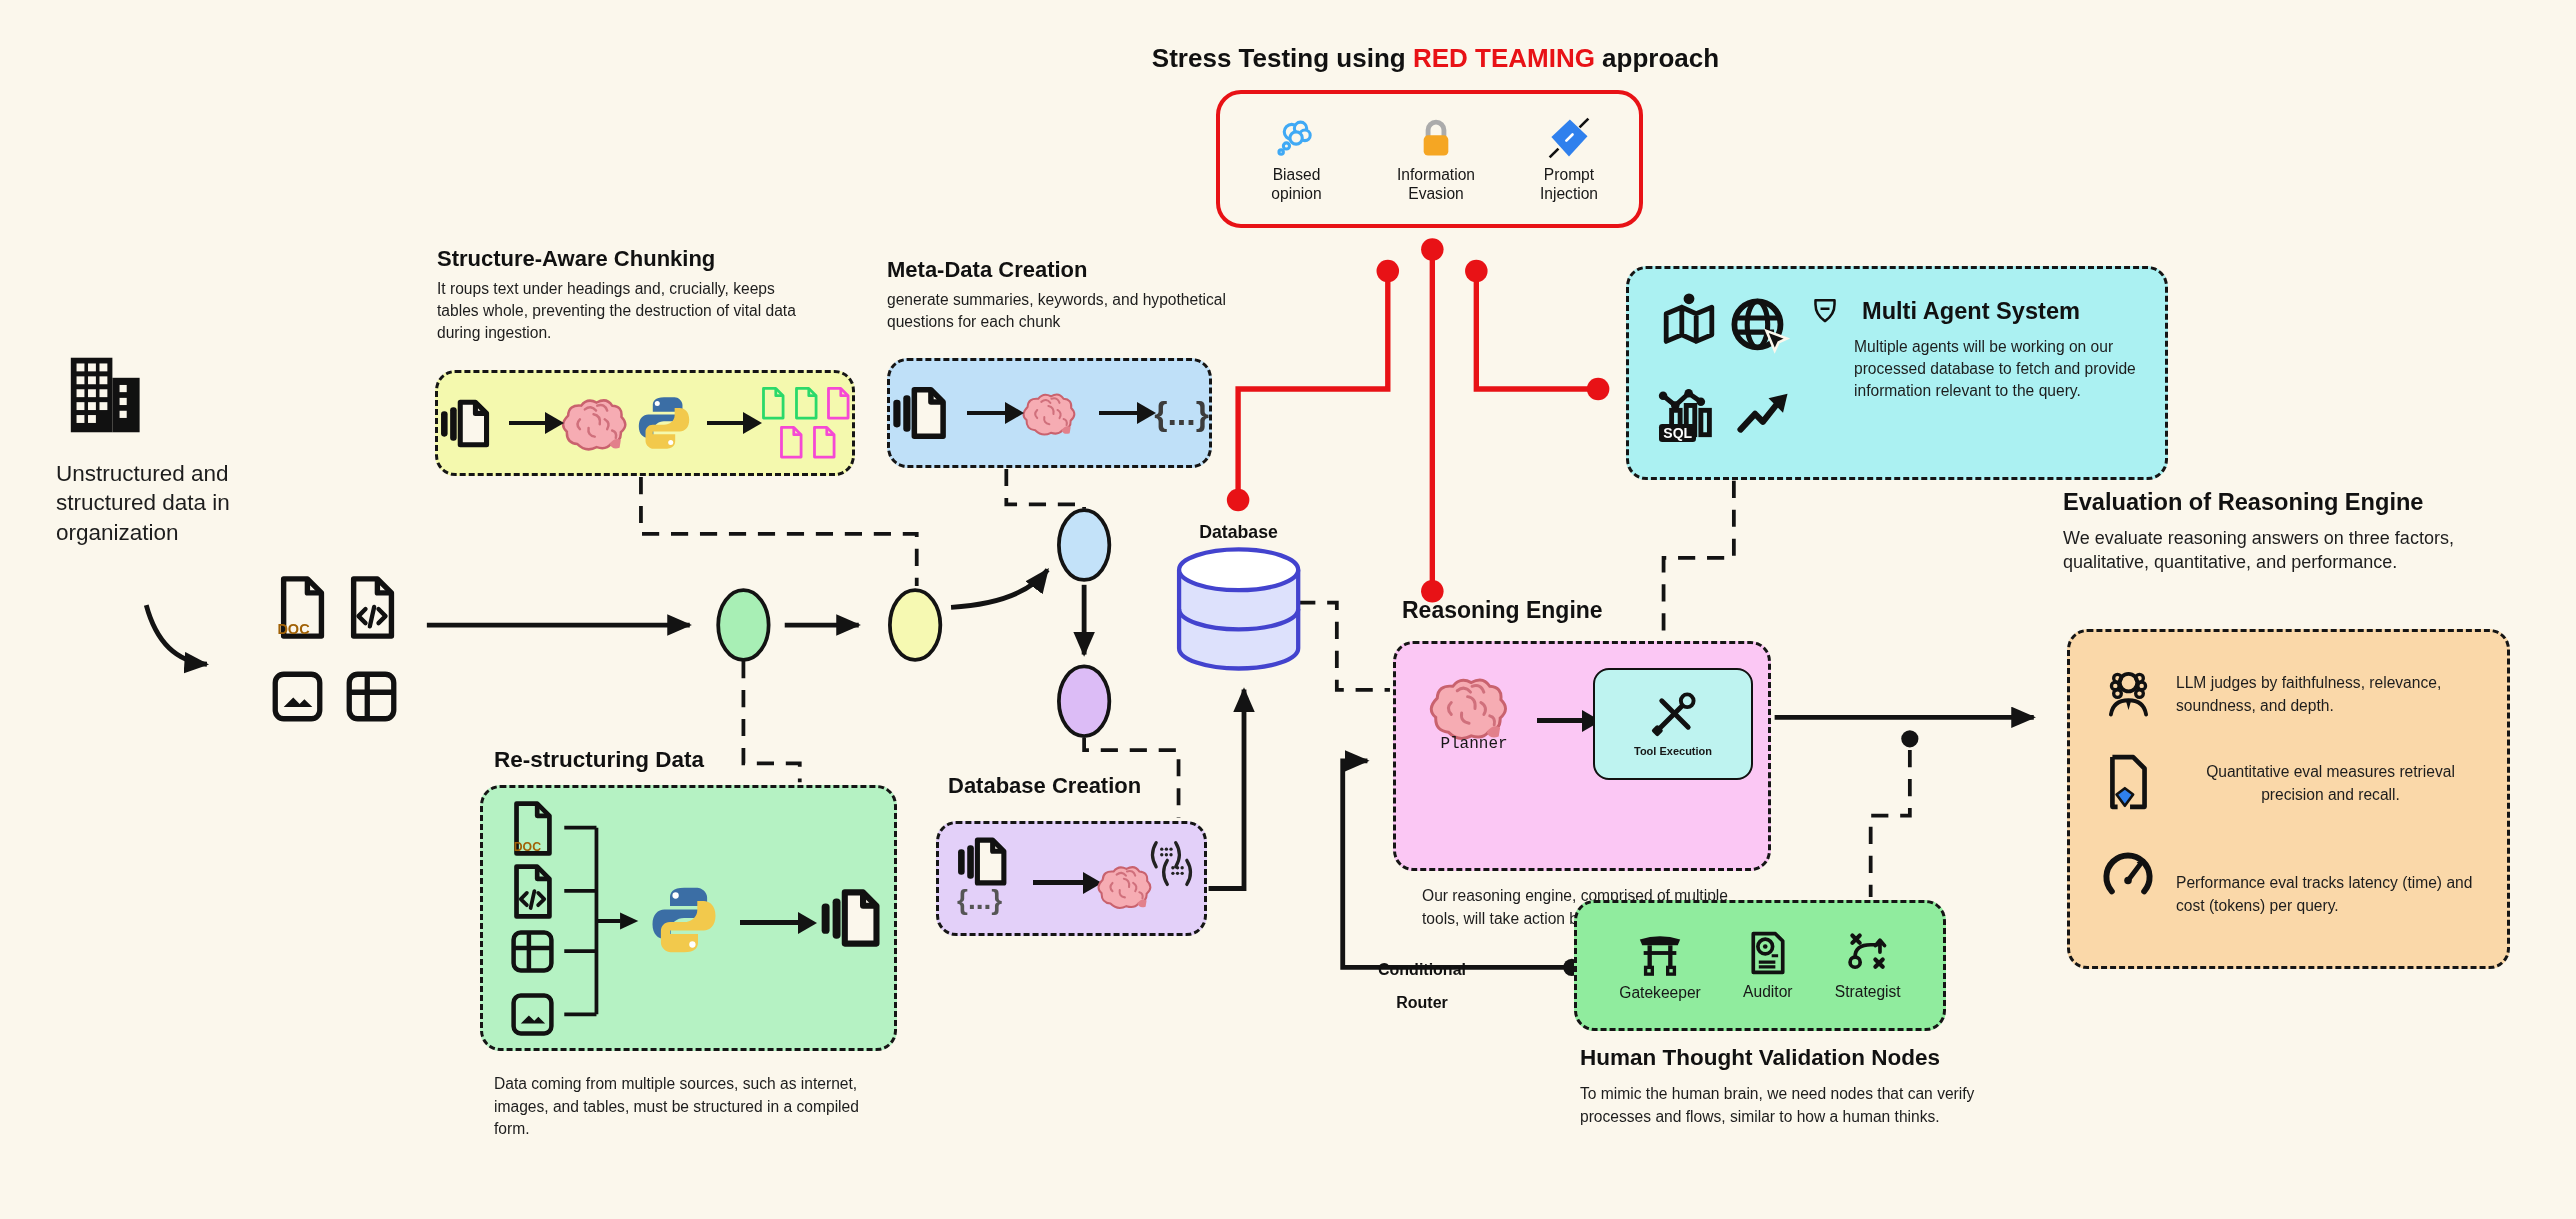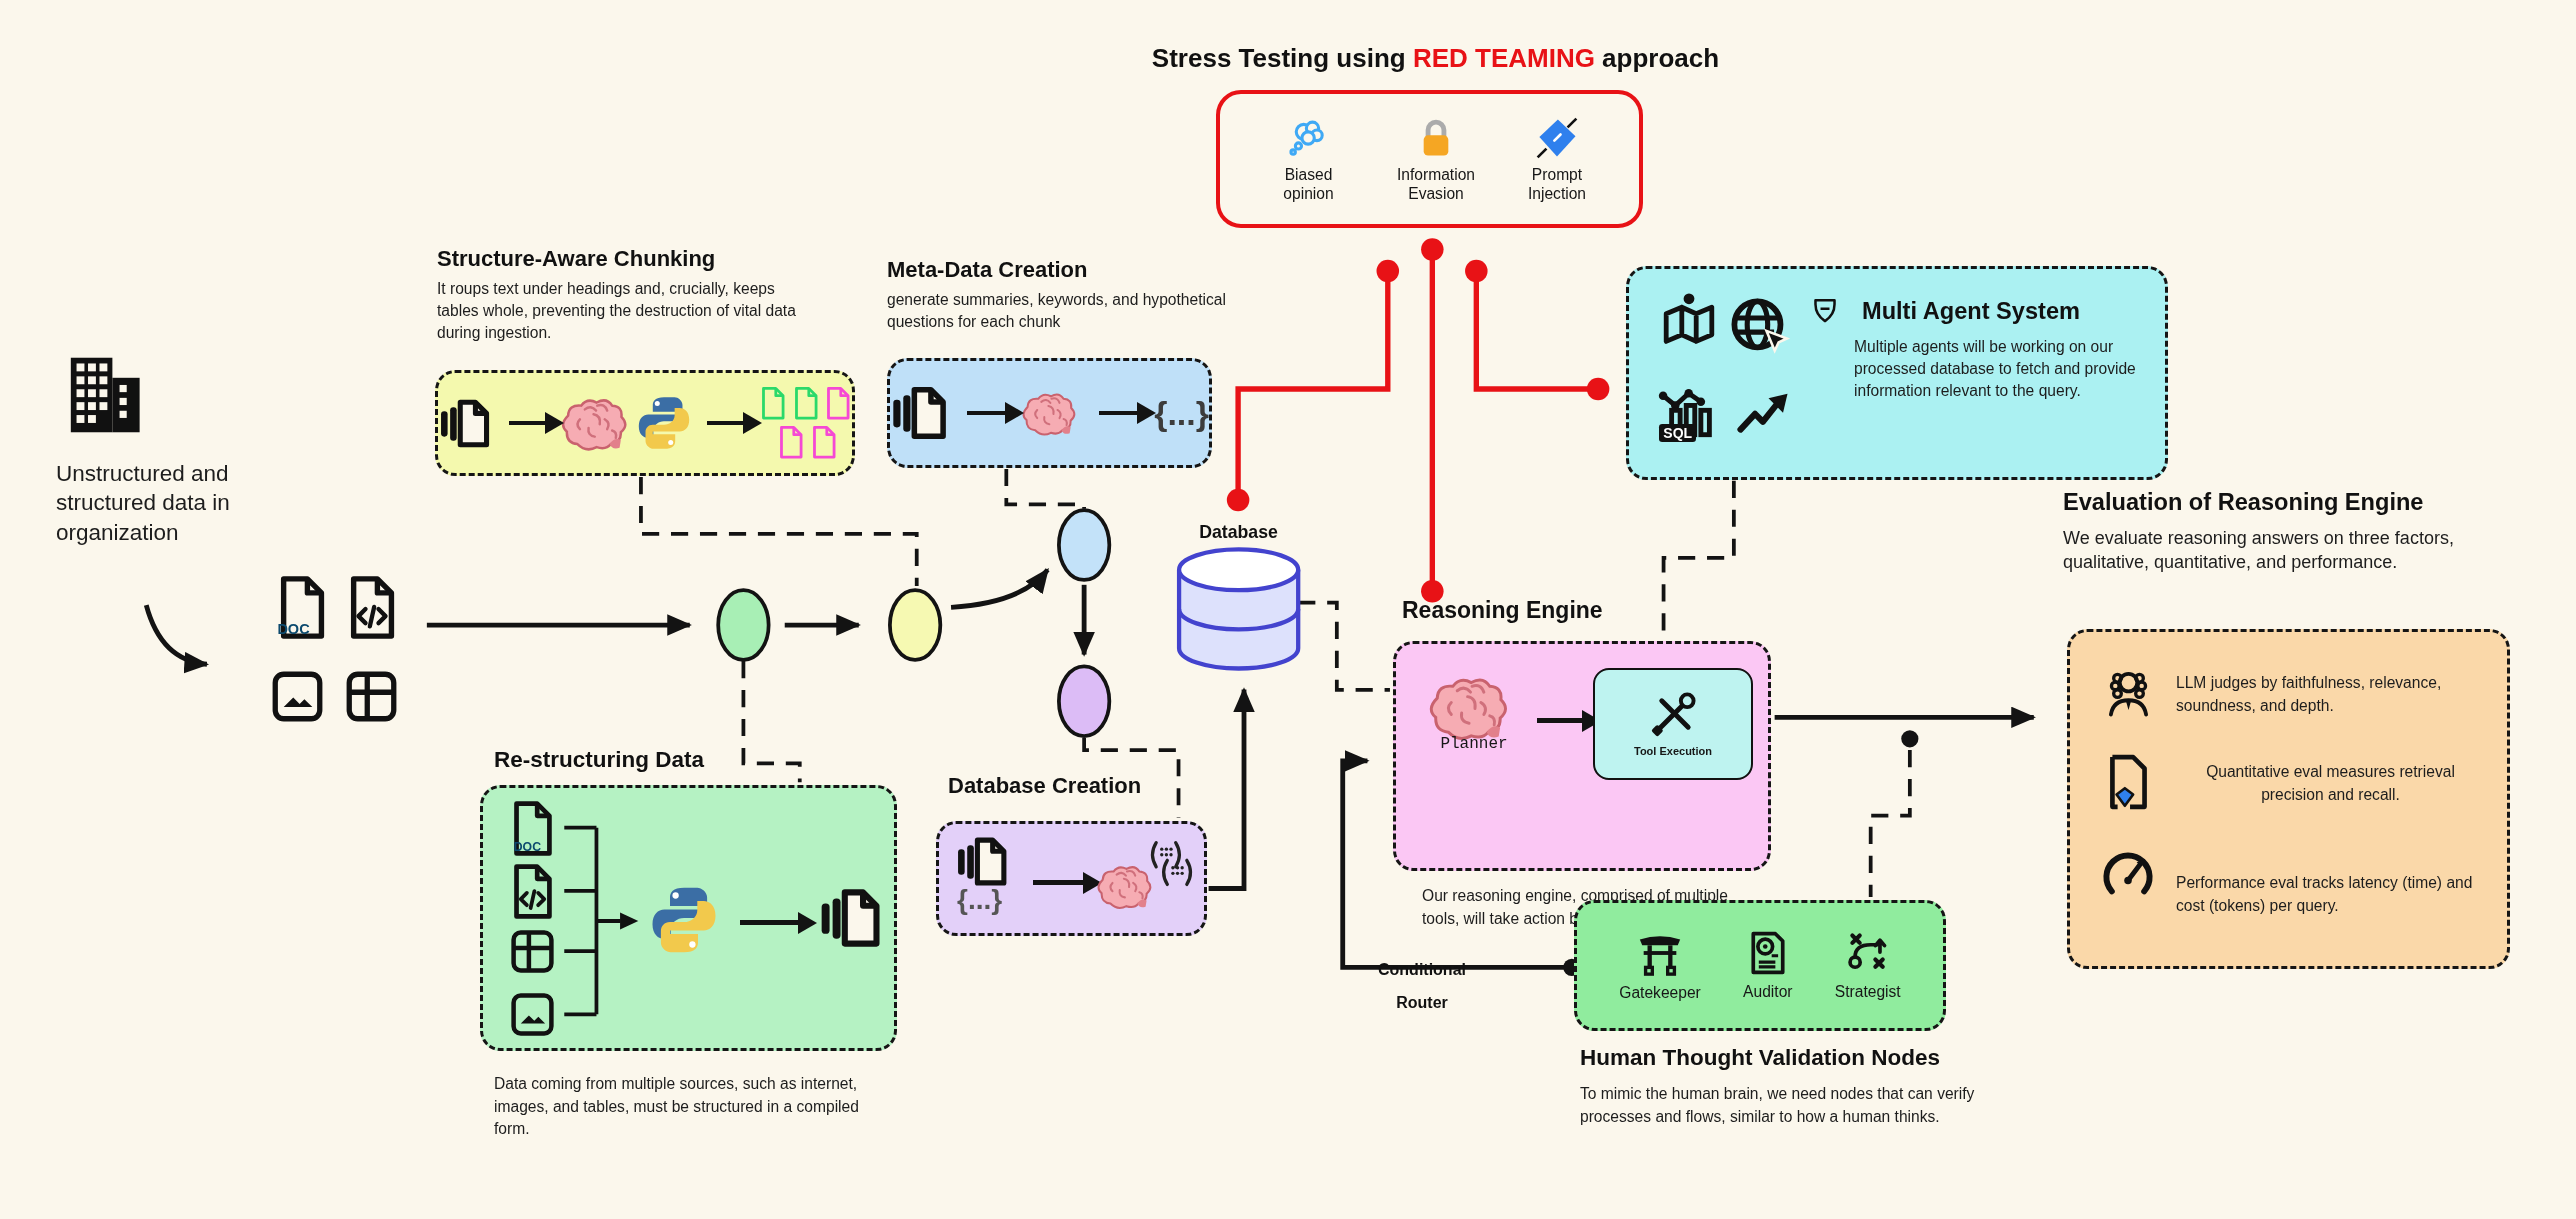--- a/index.html
+++ b/index.html
@@ -16,21 +16,21 @@
   .desc{color:#1d1d1d;}
   .dashbox{border:3.8px dashed #151515;border-radius:20.4px;box-sizing:border-box;}
   .redbox{border:4.8px solid #E81216;border-radius:25px;box-sizing:border-box;background:transparent;}
   .ic{display:block;}
   .arr{position:relative;height:4.8px;background:#131313;display:inline-block;}
   .arr::after{content:"";position:absolute;right:-18px;top:50%;transform:translateY(-50%);
     border-left:19.3px solid #131313;border-top:11.8px solid transparent;border-bottom:11.8px solid transparent;}
   .center{text-align:center;}
   .red-t{color:#E81216;}
   .braces{font-weight:bold;color:#3c3c3c;}
-  .doc-label{font-weight:bold;color:#0c4a6e;}
+  .doc-label{font-weight:bold;color:#a16207;}
   .sql-badge{background:#111;color:#fff;font-weight:bold;border-radius:3.2px;padding:1.1px 4.3px;}
   .item-col{display:flex;flex-direction:column;align-items:center;}
 </style>
 </head>
 <body>
 
 <svg width="0" height="0" style="position:absolute">
   <defs>
     <marker id="ah" markerUnits="userSpaceOnUse" markerWidth="50" markerHeight="44" refX="42" refY="20" orient="auto">
       <path d="M0,0 L46,20 L0,40 z" fill="#131313"></path>
@@ -292,21 +292,21 @@
     <ellipse cx="2308" cy="1062" rx="111" ry="38" fill="#FFFFFF" stroke="#4343CE" stroke-width="8"></ellipse>
   </g>
 </svg>
 
 <div class="layer">
 
   <div class="abs heading center" style="left:1073px;top:43px;width:725px;font-size:26px;">
     <span>Stress Testing using </span><span class="red-t">RED TEAMING</span><span> approach</span>
   </div>
 
-  <div class="abs redbox" style="left:1216px;top:90px;width:427px;height:138px;display:flex;justify-content:center;gap:31px;padding-top:21.5px;">
+  <div class="abs redbox" style="left:1216px;top:90px;width:427px;height:138px;display:flex;justify-content:center;gap:43px;padding-top:21.5px;">
     <div class="item-col" style="width:94px;">
       <svg class="ic" width="44" height="44" viewBox="0 0 100 100">
           <use href="#sym-cloud"></use>
         </svg>
       <div class="center" style="font-size:15.6px;line-height:1.25;margin-top:5.4px;">Biased opinion</div>
     </div>
     <div class="item-col" style="width:99px;">
       <svg class="ic" width="44" height="44" viewBox="0 0 100 100">
           <use href="#sym-lock"></use>
         </svg>

